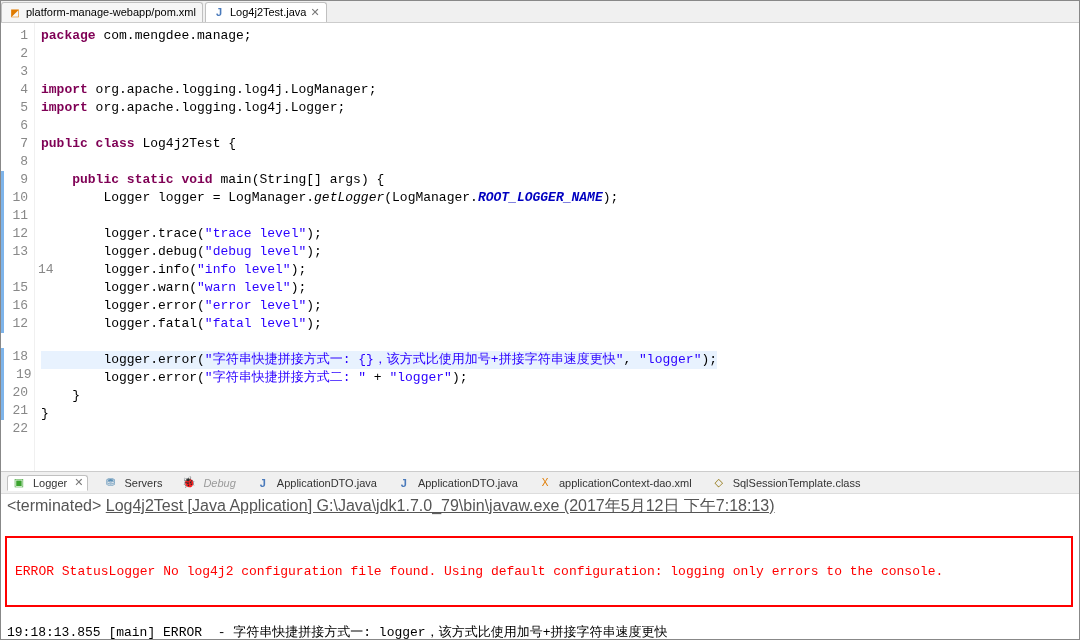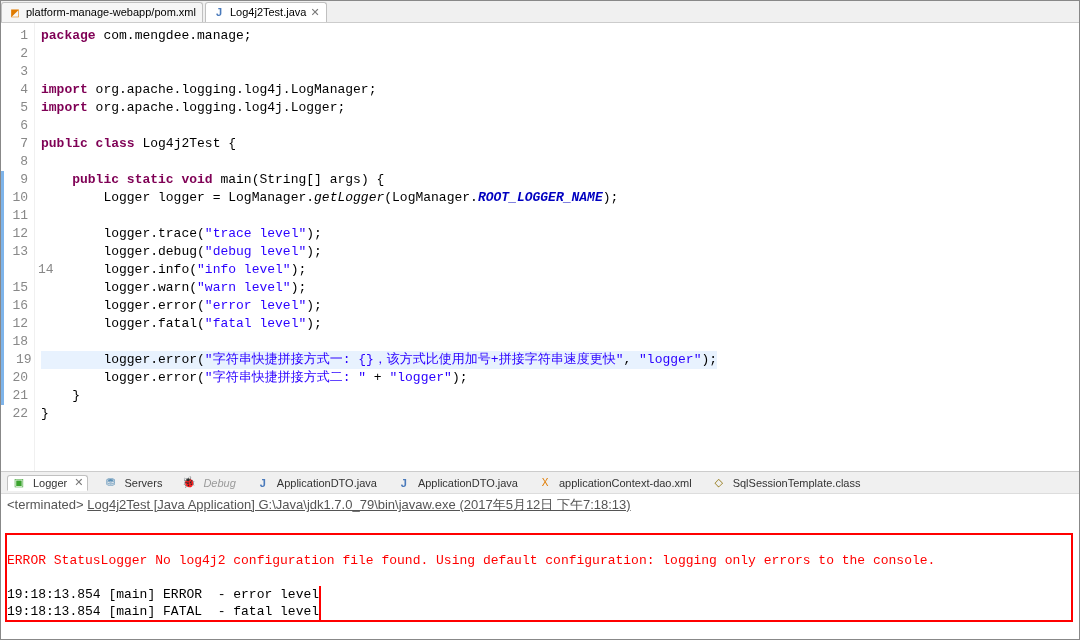--- a/index.html
+++ b/index.html
@@ -11,21 +11,21 @@
   .editor { display:flex; height:448px; overflow:auto; font-family: Consolas, "Courier New", monospace; font-size:13px; line-height:18px; background:#fff; }
   .gutter { width:34px; text-align:right; color:#888; padding:4px 6px 4px 0; user-select:none; background:#fff; border-right:1px solid #f0f0f0;}
   .code { padding:4px 0 4px 6px; white-space:pre; }
   .ln { height:18px; }
   .kw { color:#7f0055; font-weight:bold; }
   .str { color:#2a00ff; }
   .it { font-style:italic; }
   .bottom-tabs { display:flex; align-items:center; height:22px; border-top:1px solid #ccc; background:#f0f0f0; padding-left:6px; gap:10px;}
   .btab { display:flex; align-items:center; gap:3px; font-size:11px; color:#333; cursor:pointer; padding:0 4px; border:1px solid transparent; border-radius:3px 3px 0 0;}
   .btab.active { background:#fff; border-color:#c0c0c0; border-bottom:1px solid #fff;}
-  .console-meta { font-size:13px; color:#555; padding:2px 6px; border-top:1px solid #ddd;}
+  .console-meta { font-size:16px; color:#555; padding:2px 6px; border-top:1px solid #ddd;}
   .console-meta .u { text-decoration:underline; }
   .console { font-family: Consolas, "Courier New", monospace; font-size:13px; line-height:17px; padding:0 6px 6px 6px; white-space:pre; }
   .icon-j { color:#4a7abb; font-weight:bold; font-size:11px;}
   .icon-xml { color:#e07b00; font-size:10px;}
   .icon-c { color:#3aa32d; font-size:11px;}
   .icon-srv { color:#5c90b7;}
   .icon-bug { color:#888;}
   .close-x { margin-left:4px; color:#777; font-size:11px;}
   .hl-line { background:#e8f2fe; }
   .code-row { display:block; min-height:18px; }
@@ -57,21 +57,21 @@
       <div class="ln">8</div>
       <div class="ln" style="border-left: 3px solid rgb(126, 180, 234);">9</div>
       <div class="ln" style="border-left: 3px solid rgb(126, 180, 234);">10</div>
       <div class="ln" style="border-left: 3px solid rgb(126, 180, 234);">11</div>
       <div class="ln" style="border-left: 3px solid rgb(126, 180, 234);">12</div>
       <div class="ln" style="border-left: 3px solid rgb(126, 180, 234);">13</div>
       <div class="ln" style="border-left: 3px solid rgb(126, 180, 234); padding-left: 34px;">14</div>
       <div class="ln" style="border-left: 3px solid rgb(126, 180, 234);">15</div>
       <div class="ln" style="border-left: 3px solid rgb(126, 180, 234);">16</div>
       <div class="ln" style="border-left: 3px solid rgb(126, 180, 234);">12</div>
-      <div class="ln" style="border-left: 3px solid rgb(126, 180, 234);">18</div>
+      <div class="ln" style="border-left: 3px solid rgb(126, 180, 234); margin-top: 15px;">18</div>
       <div class="ln" style="border-left: 3px solid rgb(126, 180, 234); padding-left: 12px;">19</div>
       <div class="ln" style="border-left: 3px solid rgb(126, 180, 234);">20</div>
       <div class="ln" style="border-left: 3px solid rgb(126, 180, 234);">21</div>
       <div class="ln">22</div>
     </div>
   <div class="code" id="code"><span class="code-row"><span class="kw">package </span><span>com.mengdee.manage;</span></span><span class="code-row">&nbsp;</span><span class="code-row">&nbsp;</span><span class="code-row"><span class="kw">import </span><span>org.apache.logging.log4j.LogManager;</span></span><span class="code-row"><span class="kw">import </span><span>org.apache.logging.log4j.Logger;</span></span><span class="code-row">&nbsp;</span><span class="code-row"><span class="kw">public class </span><span>Log4j2Test {</span></span><span class="code-row">&nbsp;</span><span class="code-row"><span>    </span><span class="kw">public static void </span><span>main(String[] args) {</span></span><span class="code-row"><span>        Logger logger = LogManager.</span><span class="it">getLogger</span><span>(LogManager.</span><span class="str it kw" style="color:#0000c0;font-style:italic;font-weight:bold">ROOT_LOGGER_NAME</span><span>);</span></span><span class="code-row">&nbsp;</span><span class="code-row"><span>        logger.trace(</span><span class="str">"trace level"</span><span>);</span></span><span class="code-row"><span>        logger.debug(</span><span class="str">"debug level"</span><span>);</span></span><span class="code-row"><span>        logger.info(</span><span class="str">"info level"</span><span>);</span></span><span class="code-row"><span>        logger.warn(</span><span class="str">"warn level"</span><span>);</span></span><span class="code-row"><span>        logger.error(</span><span class="str">"error level"</span><span>);</span></span><span class="code-row"><span>        logger.fatal(</span><span class="str">"fatal level"</span><span>);</span></span><span class="code-row">&nbsp;</span><span class="code-row hl-line"><span>        logger.error(</span><span class="str">"字符串快捷拼接方式一: {}，该方式比使用加号+拼接字符串速度更快"</span><span>, </span><span class="str">"logger"</span><span>);</span></span><span class="code-row"><span>        logger.error(</span><span class="str">"字符串快捷拼接方式二: "</span><span> + </span><span class="str">"logger"</span><span>);</span></span><span class="code-row"><span>    }</span></span><span class="code-row"><span>}</span></span></div>
 </div>
 
 <div class="bottom-tabs">
   <div class="btab active">
@@ -103,20 +103,18 @@
     <span class="mini-icon" style="color:#8a6d00;">◇</span>
     <span>SqlSessionTemplate.class</span>
   </div>
 </div>
 
 <div class="console-meta">
   <span>&lt;terminated&gt; </span><span class="u">Log4j2Test [Java Application] G:\Java\jdk1.7.0_79\bin\javaw.exe (2017年5月12日 下午7:18:13)</span>
 </div>
 
 <div class="console">
-<div style="border:2px solid #f00; margin-left:-2px; padding:0;">
+<div style="border:2px solid #f00; margin-left:-2px; padding:8px;">
 <div style="color:#f00;">ERROR StatusLogger No log4j2 configuration file found. Using default configuration: logging only errors to the console.</div>
-<div style="display:inline-block; border-right:2px solid #f00;"><span>19:18:13.854 [main] ERROR  - error level</span>
-<span>19:18:13.854 [main] FATAL  - fatal level</span></div>
 </div>
 <span>19:18:13.855 [main] ERROR  - 字符串快捷拼接方式一: logger，该方式比使用加号+拼接字符串速度更快</span>
 
 </div>
 
 </body></html>

